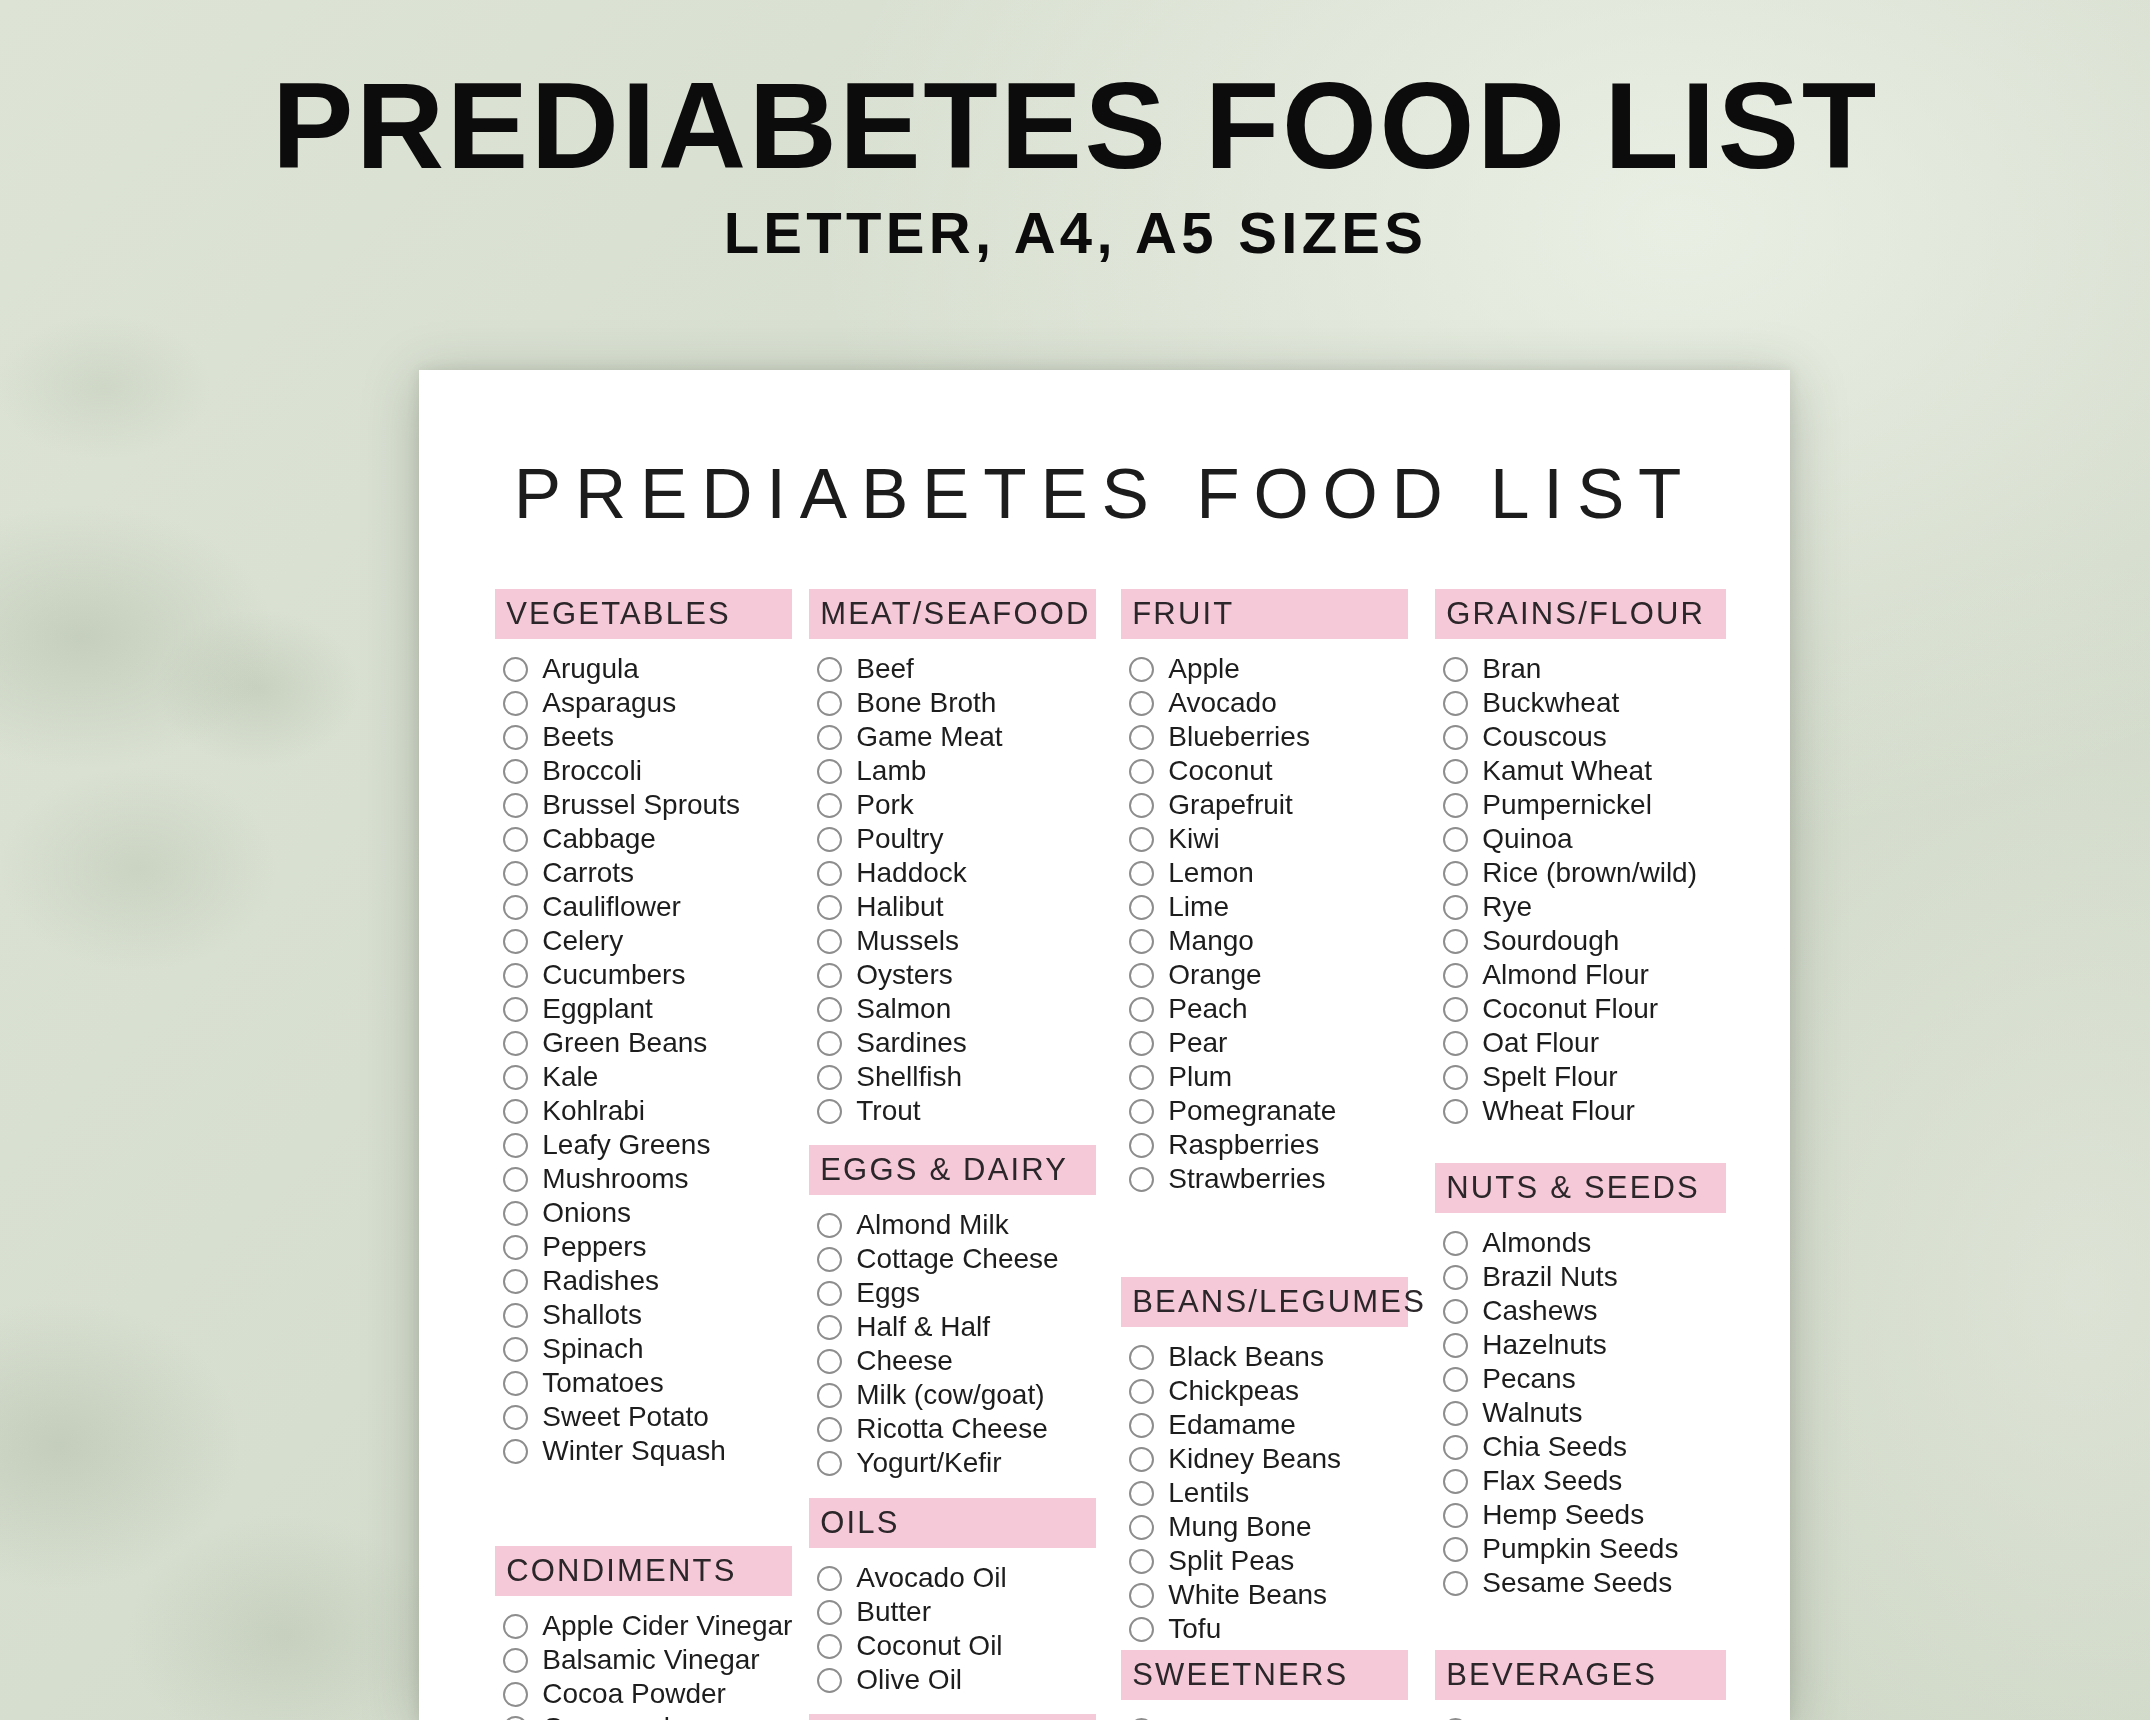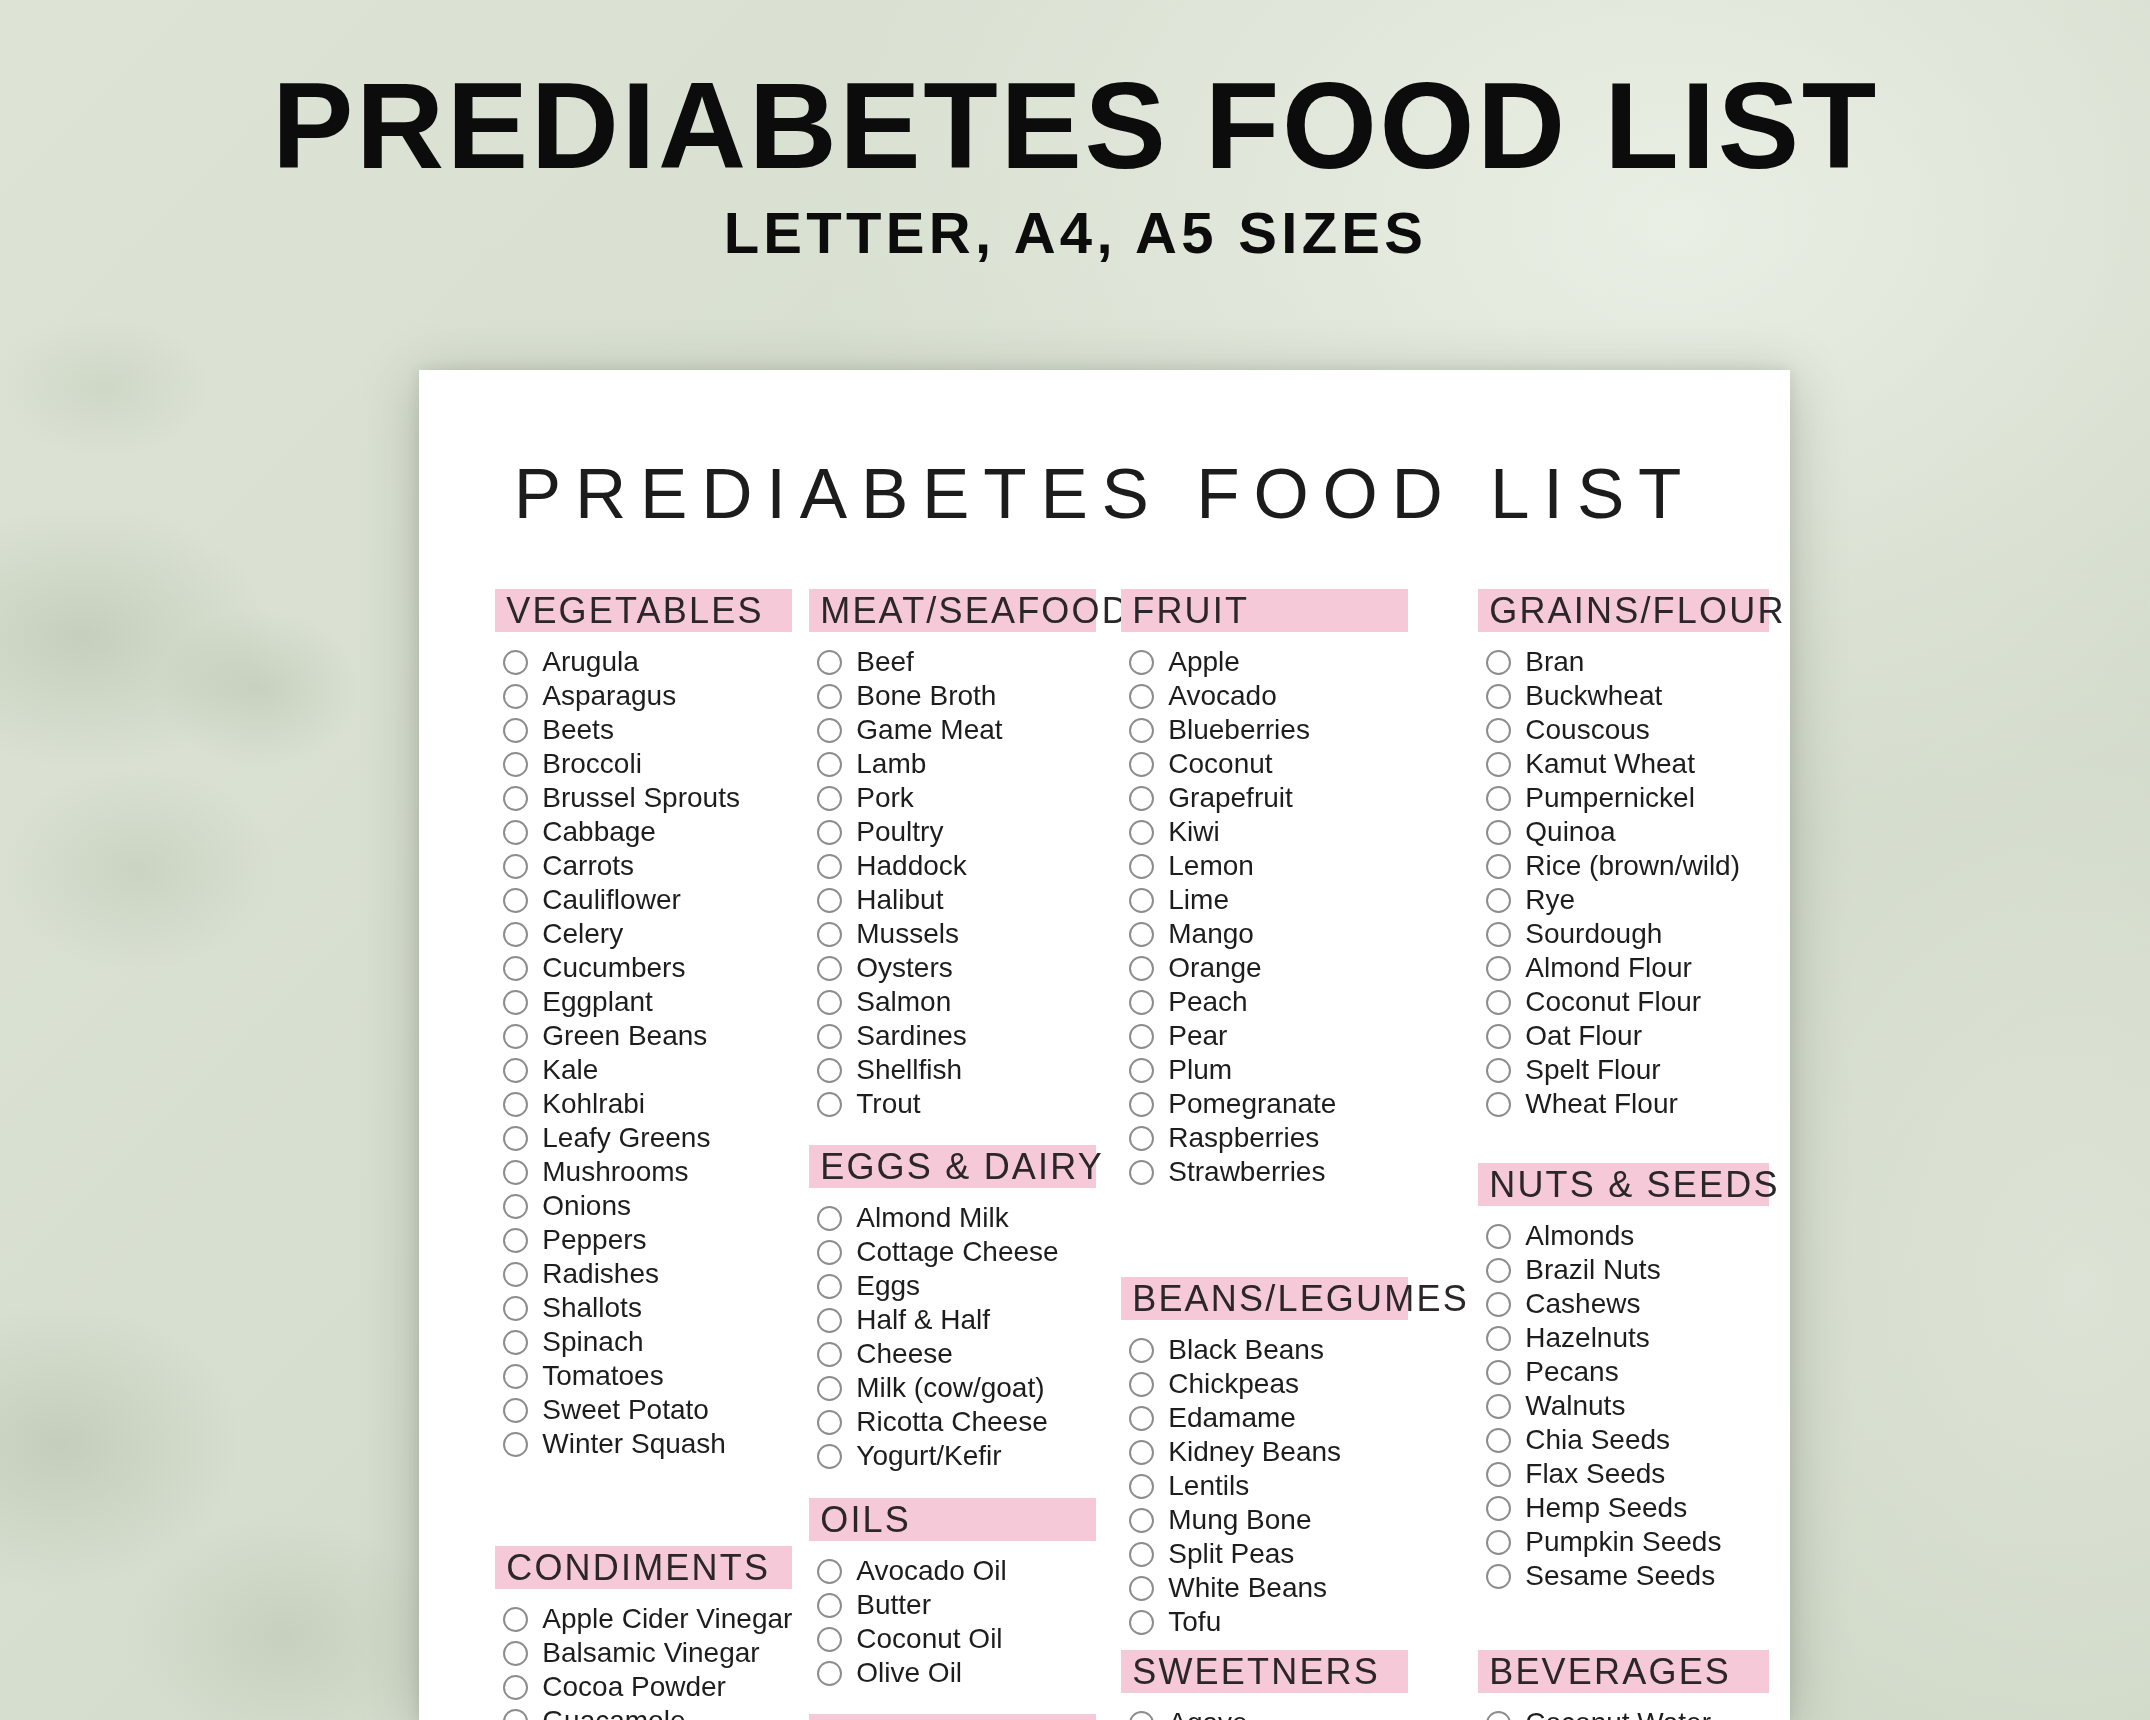--- a/index.html
+++ b/index.html
@@ -29,30 +29,30 @@
   }
   .page-title{
     position:absolute;top:83px;left:0;width:100%;text-align:center;
     font-size:71px;font-weight:400;letter-spacing:13.8px;color:#1c1c1c;white-space:nowrap;
   }
   
   .column{position:absolute;top:219px;height:1131px;}
   .c0{left:76px;  width:297px;}
   .c1{left:390px; width:287px;}
   .c2{left:702px; width:287px;}
-  .c3{left:1059px;width:291px;}
+  .c3{left:1016px;width:291px;}
   .sec{position:absolute;left:0;right:0;}
   .c0 .s0{top:0;}    .c0 .s1{top:957px;}
   .c1 .s0{top:0;}    .c1 .s1{top:556px;} .c1 .s2{top:909px;} .c1 .s3{top:1125px;}
   .c2 .s0{top:0;}    .c2 .s1{top:688px;} .c2 .s2{top:1061px;}
   .c3 .s0{top:0;}    .c3 .s1{top:574px;} .c3 .s2{top:1061px;}
   .sec-header{
-    height:43px;background:var(--pink,#f6c9d8);
+    height:50px;background:var(--pink,#f6c9d8);
     display:flex;align-items:center;box-sizing:border-box;padding-left:11.2px;
-    font-size:36px;font-weight:400;letter-spacing:2.2px;color:#2b2629;white-space:nowrap;
+    font-size:31px;font-weight:400;letter-spacing:2.2px;color:#2b2629;white-space:nowrap;
   }
   .items{list-style:none;margin:13px 0 0;padding:0;}
   .item{height:34px;display:flex;align-items:center;}
   .circle{
     flex:none;width:25px;height:25px;box-sizing:border-box;
     border:2.6px solid #8d8d8d;border-radius:50%;margin:0 14.6px 0 7.7px;background:transparent;
   }
   .label{font-size:28px;color:#1d1d1d;white-space:nowrap;}
 </style>
 </head>

